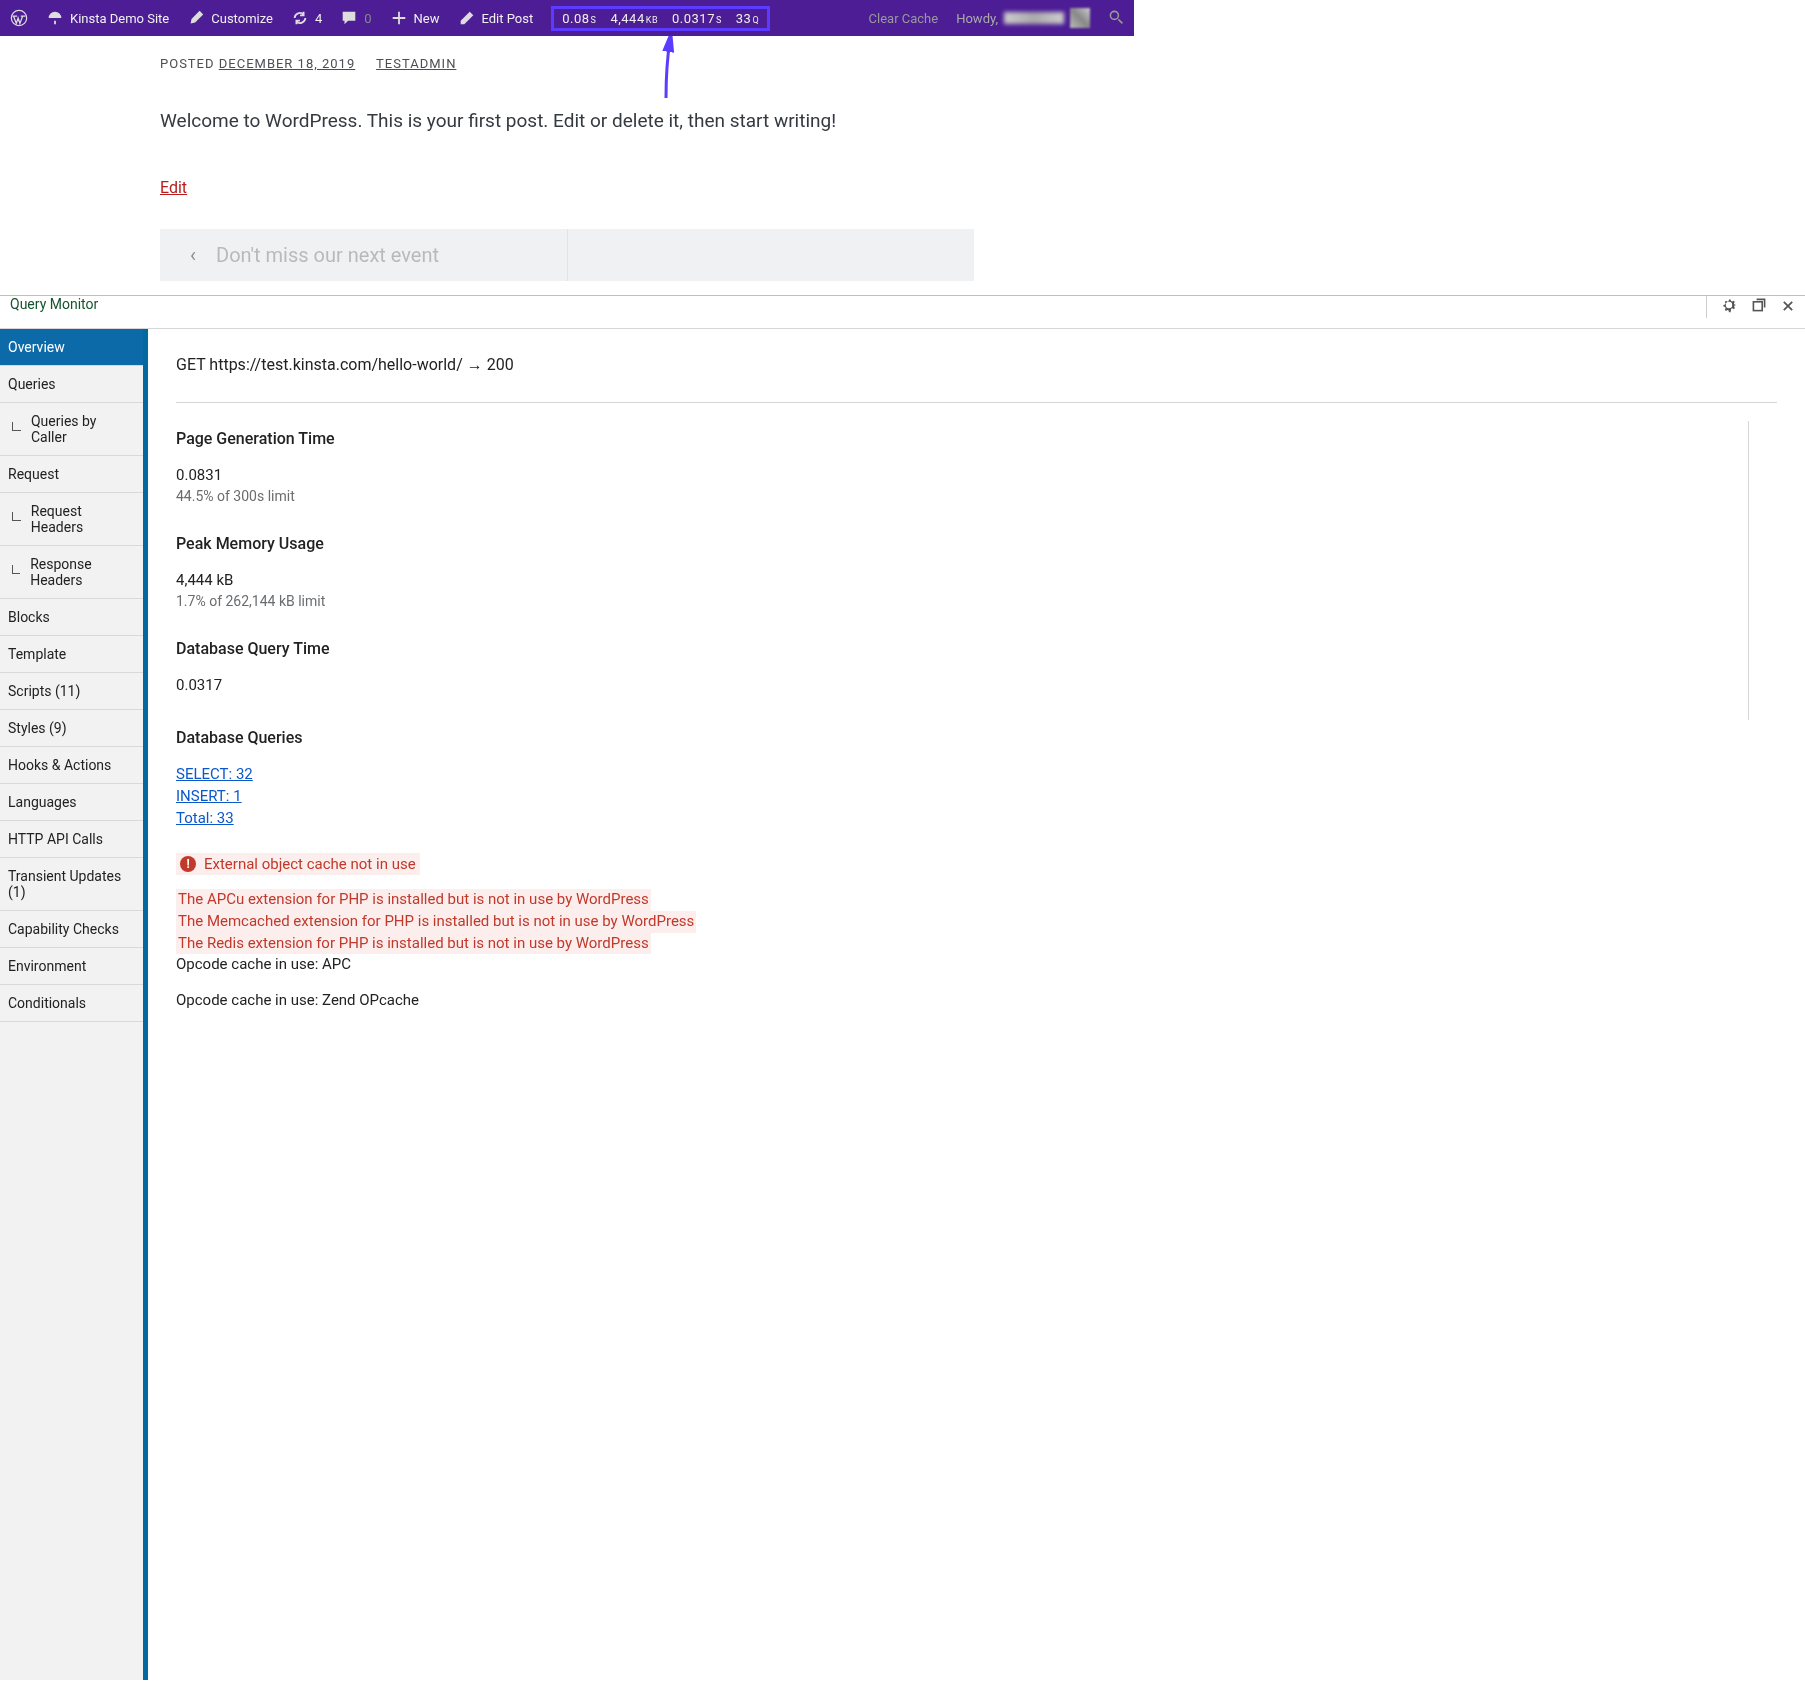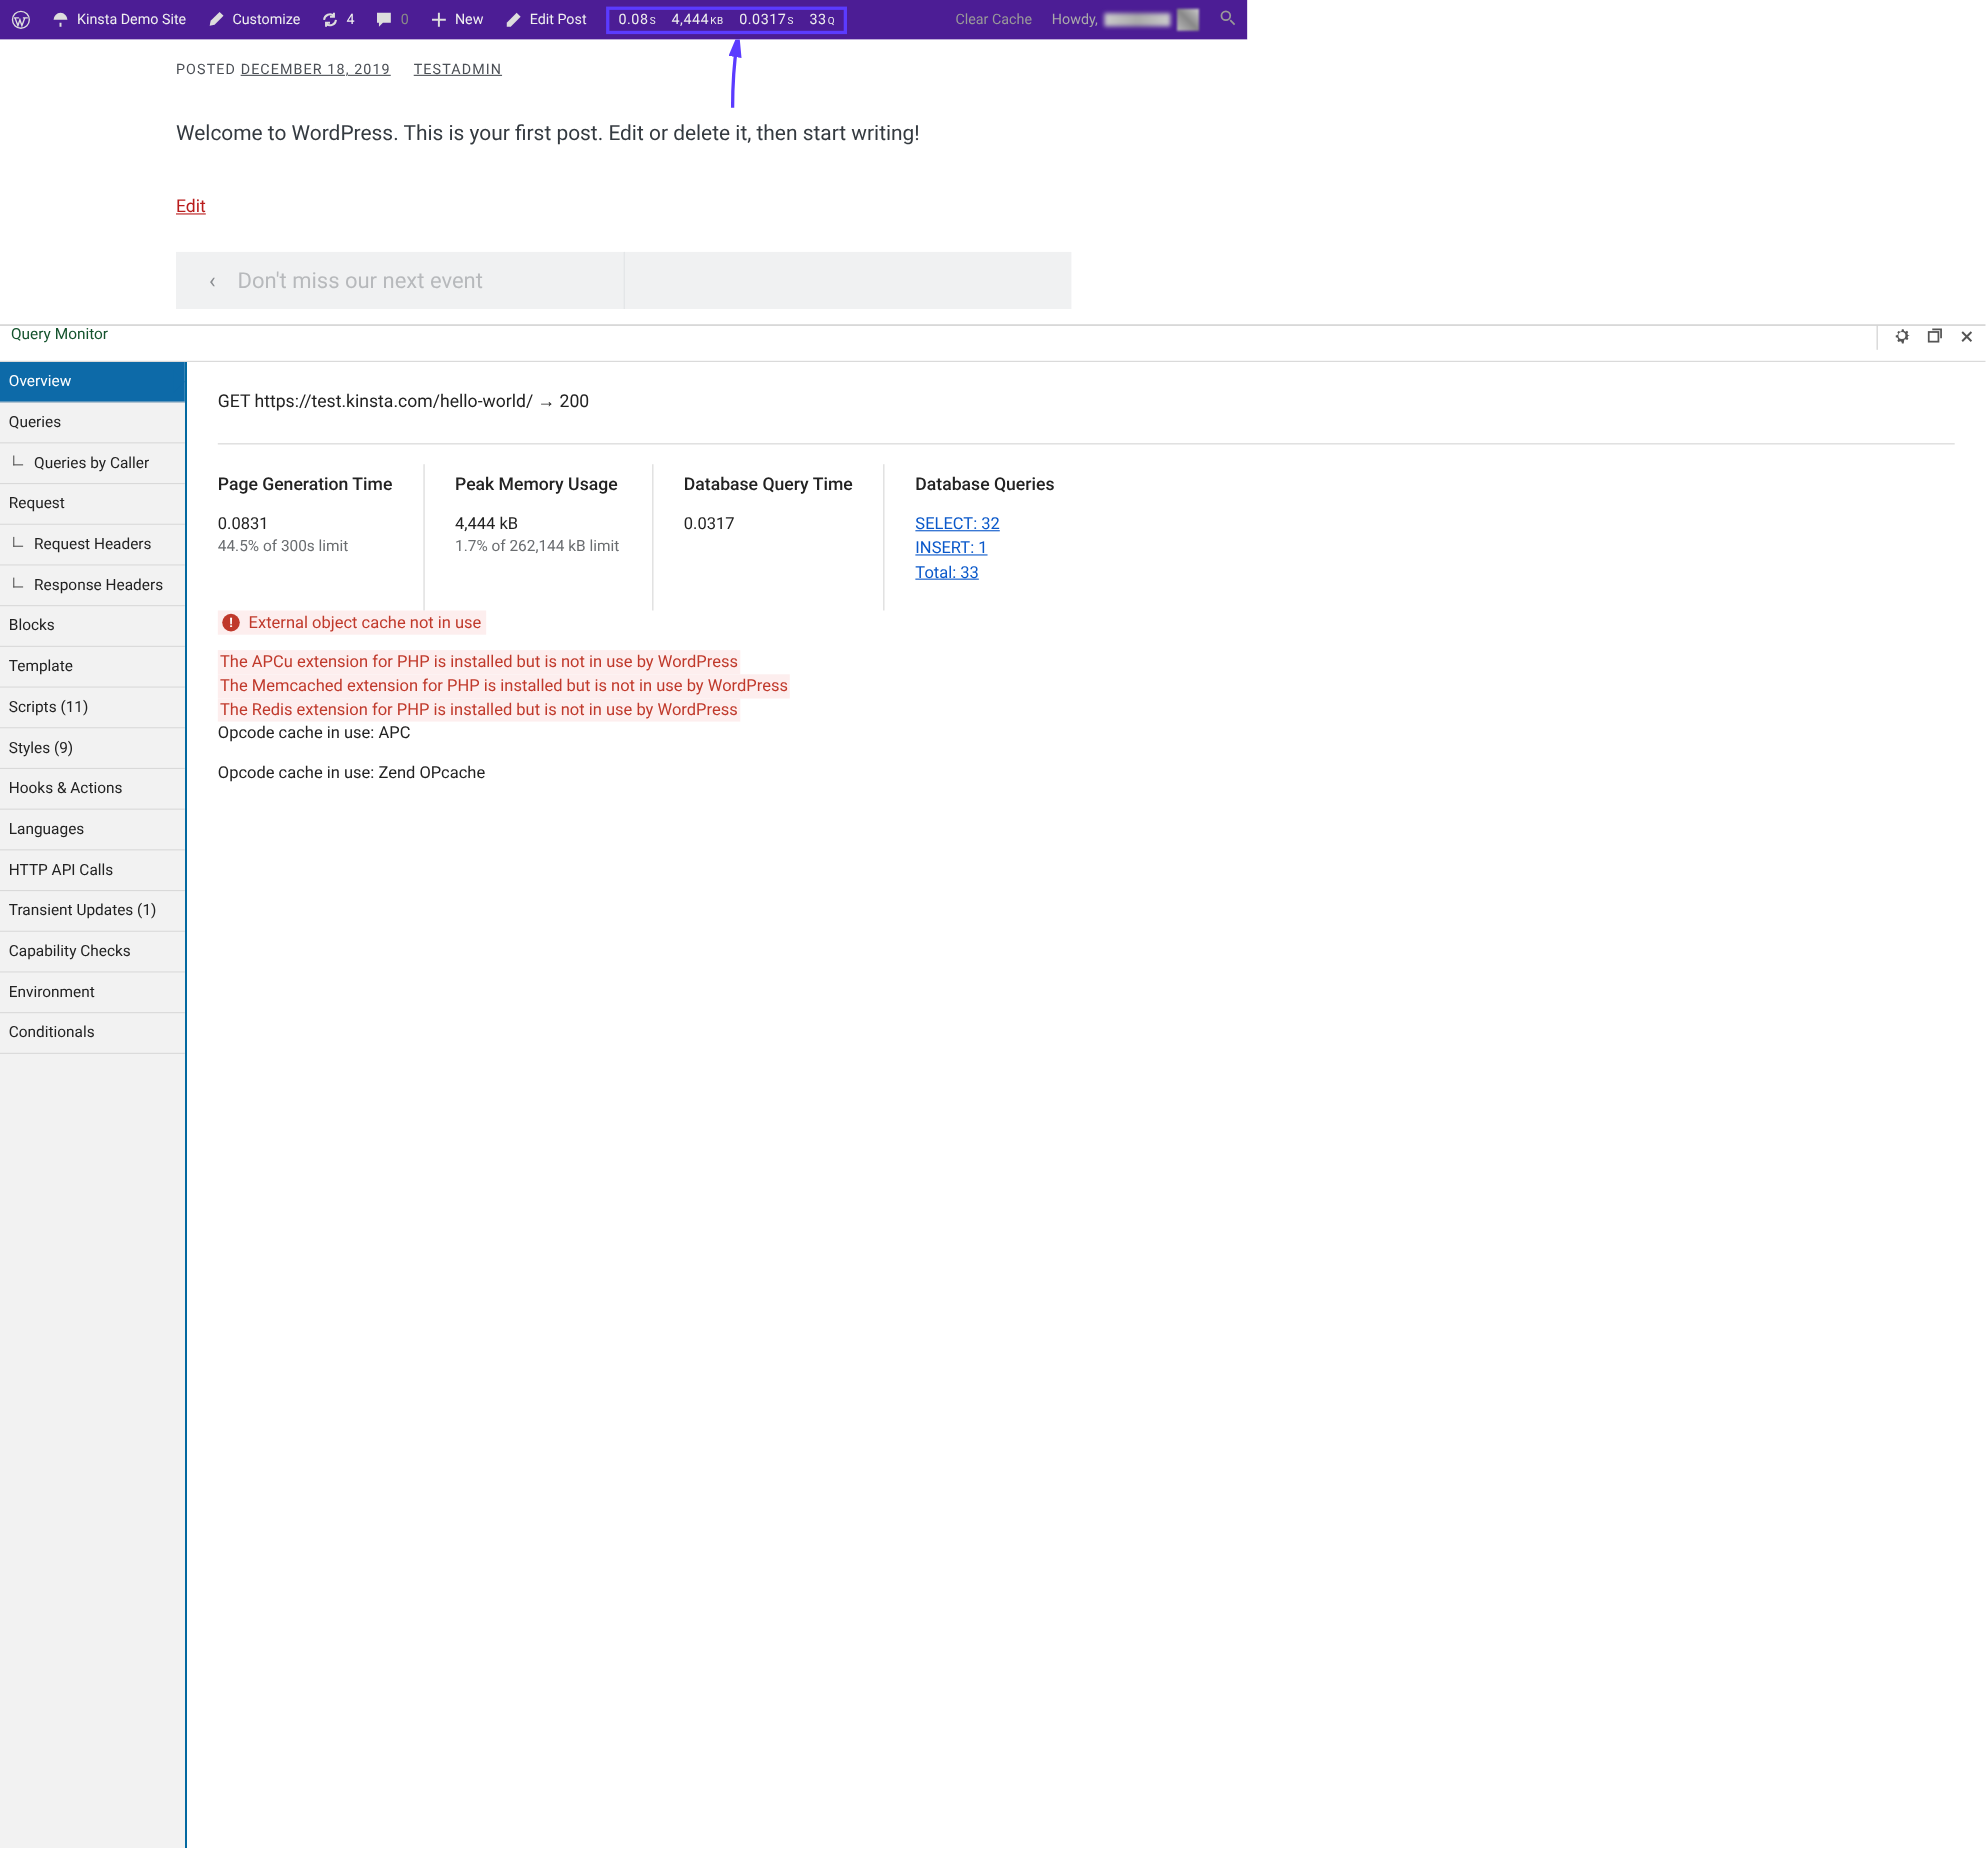--- a/index.html
+++ b/index.html
@@ -120,23 +120,23 @@
   .qm-body {
     position:absolute;
     top:329px;
     left:0; right:0; bottom:2px;
     display:flex;
     background:#fff;
   }
 
   
   .qm-side {
-    width:170px;
+    width:148px;
     background:#f2f2f2;
-    border-right:2px solid #0369a1;
+    border-right:5px solid #0369a1;
     overflow-y:auto;
     font-size:14px;
     display:flex;
     flex-direction:column;
   }
   .qm-side .row {
     padding: 10px 8px;
     border-bottom:1px solid #d9d9d9;
     cursor:pointer;
     color:#222;
@@ -180,20 +180,21 @@
   .qm-main hr {
     border:none;
     border-top:1px solid #d5d5d5;
     margin:28px 0 18px;
   }
   .req-line { font-size:16px; }
   .stats {
     display:flex;
     border-bottom:0;
     margin-top: 10px;
+    flex-direction: column;
   }
   .stats .col {
     padding: 8px 28px 22px 0;
     border-right:1px solid #d6d6d6;
     margin-right:28px;
     min-width:180px;
   }
   .stats .col:first-child { padding-left:0; }
   .stats .col:last-child { border-right:none; }
   .stats h4 {

